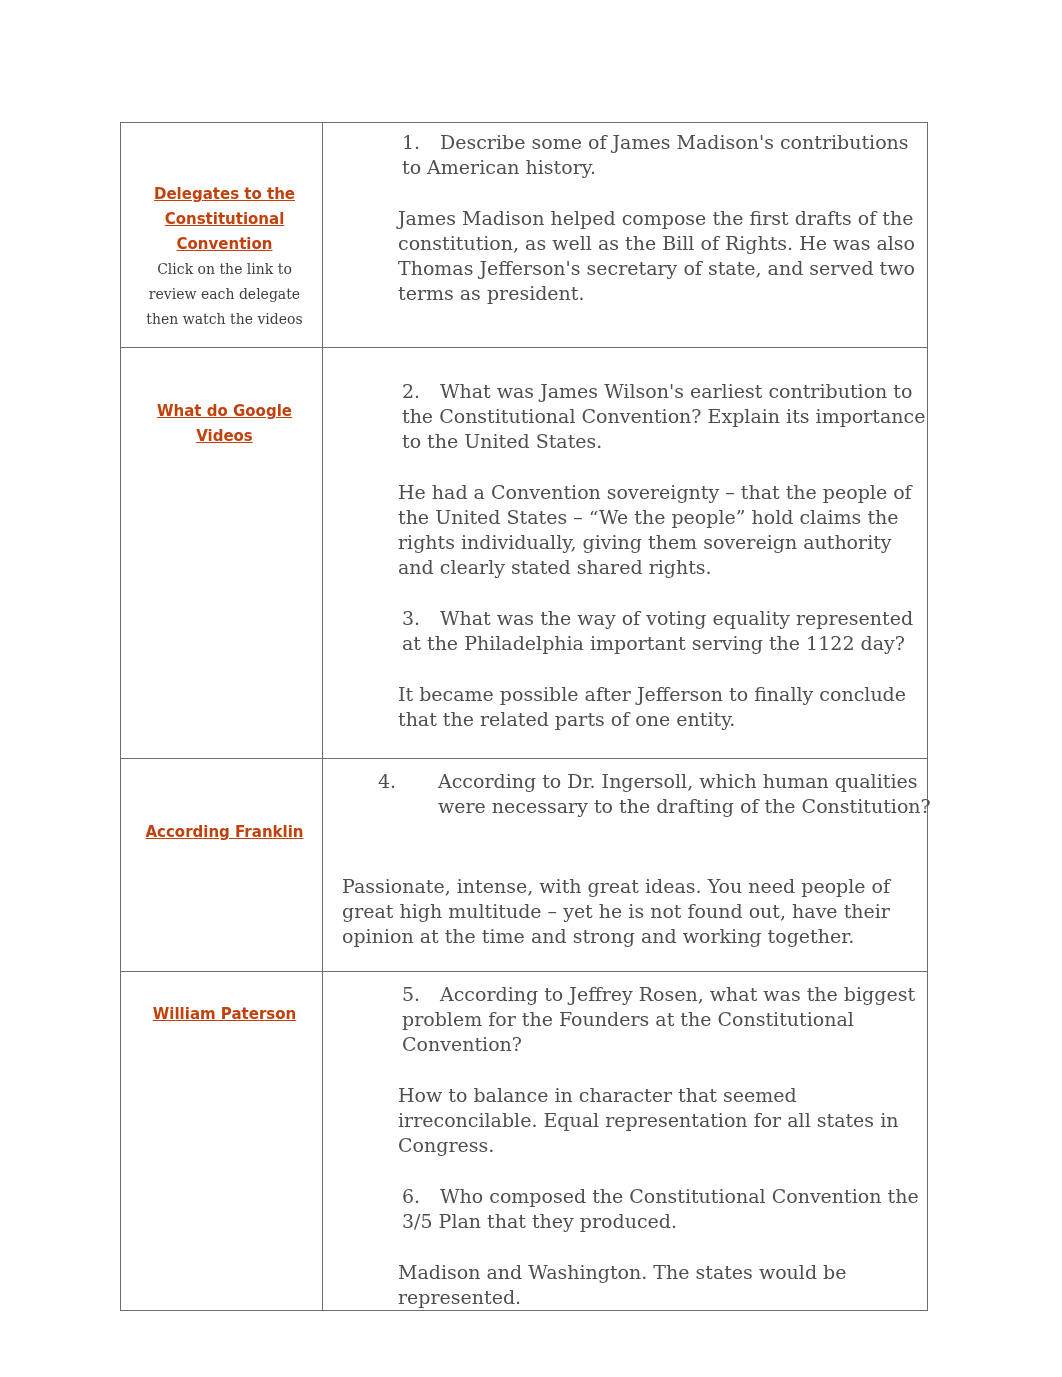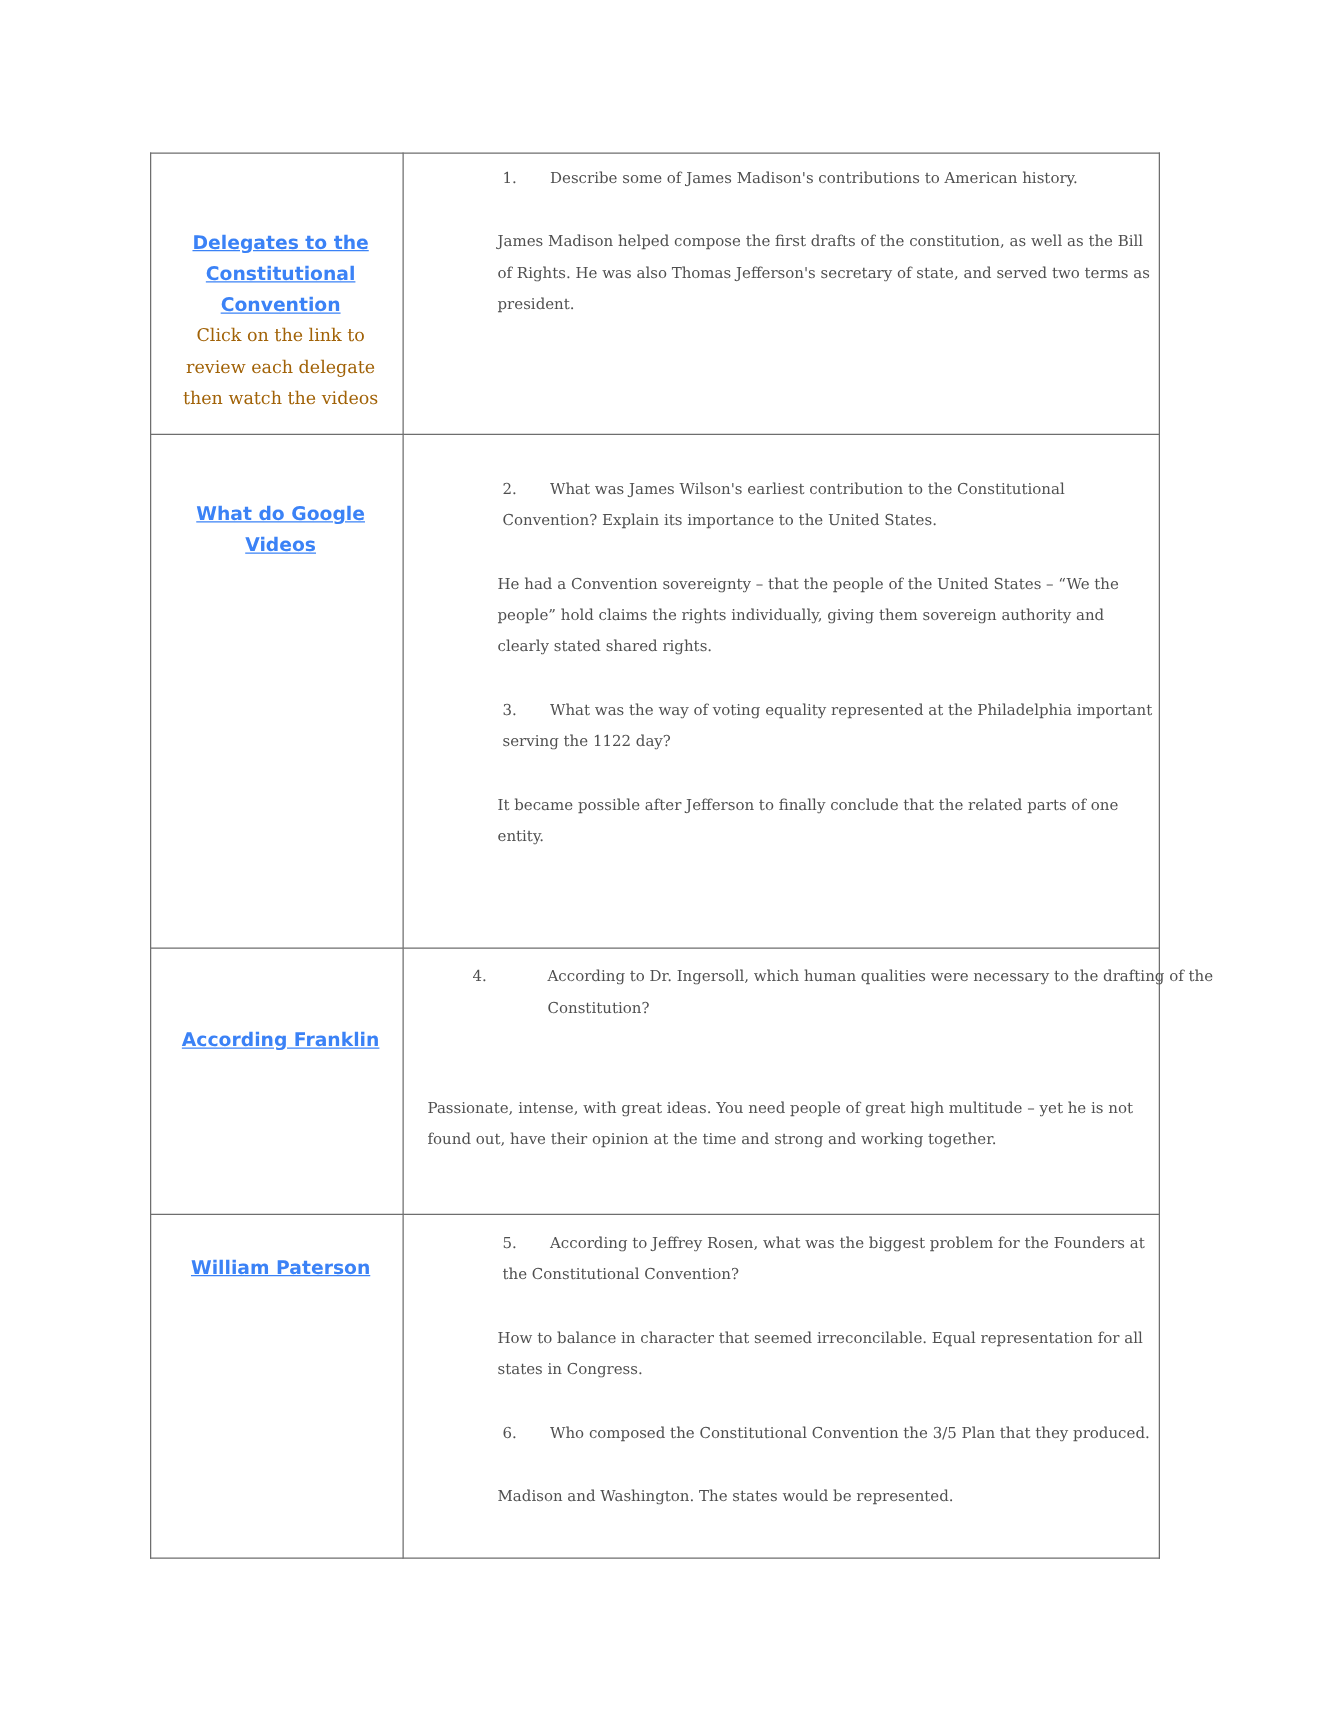--- a/index.html
+++ b/index.html
@@ -25,36 +25,36 @@
 
   .doc-table td.cell-left{padding:0 5px 0 11px;text-align:center;}
   .doc-table td.cell-right{padding:0;}
 
   tr.r1 td{height:224px;}
   tr.r2 td{height:410px;}
   tr.r3 td{height:212px;border-radius:14px;}
   tr.r4 td{height:274px;}
 
   .link-head{
-    color:#3b82f6;
+    color:#c2410c;
     font-weight:bold;
     font-family:"DejaVu Sans","Liberation Sans",sans-serif;
     font-size:15px;
     line-height:25px;
     text-decoration:underline;
     display:block;
   }
   .sub-note{
-    color:#a16207;
+    color:#404040;
     font-size:14px;
     line-height:25px;
     display:block;
   }
 
-  .body{font-size:12px;line-height:25px;color:#4f4f4f;position:relative;}
+  .body{font-size:19px;line-height:25px;color:#4f4f4f;position:relative;}
   p{margin:0;}
   .q{margin-left:4px;width:524px;text-align:left;}
   .q .num{display:inline-block;width:38px;}
   .q.qh{padding-left:36px;text-indent:-30px;width:533px;}
   .q.qh .num{width:30px;}
   .a{text-align:left;}
   .a.wide{margin-left:-56px;width:581px;margin-top:29px;}
   .sp{height:26px;}
 
   

